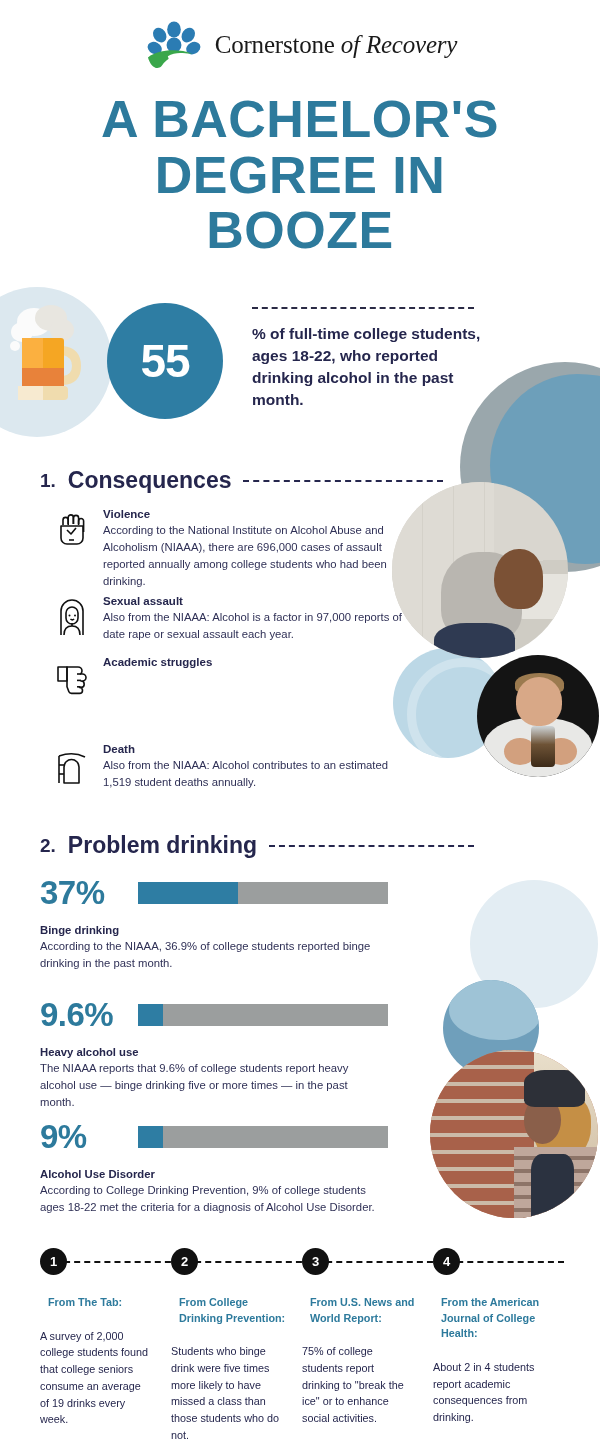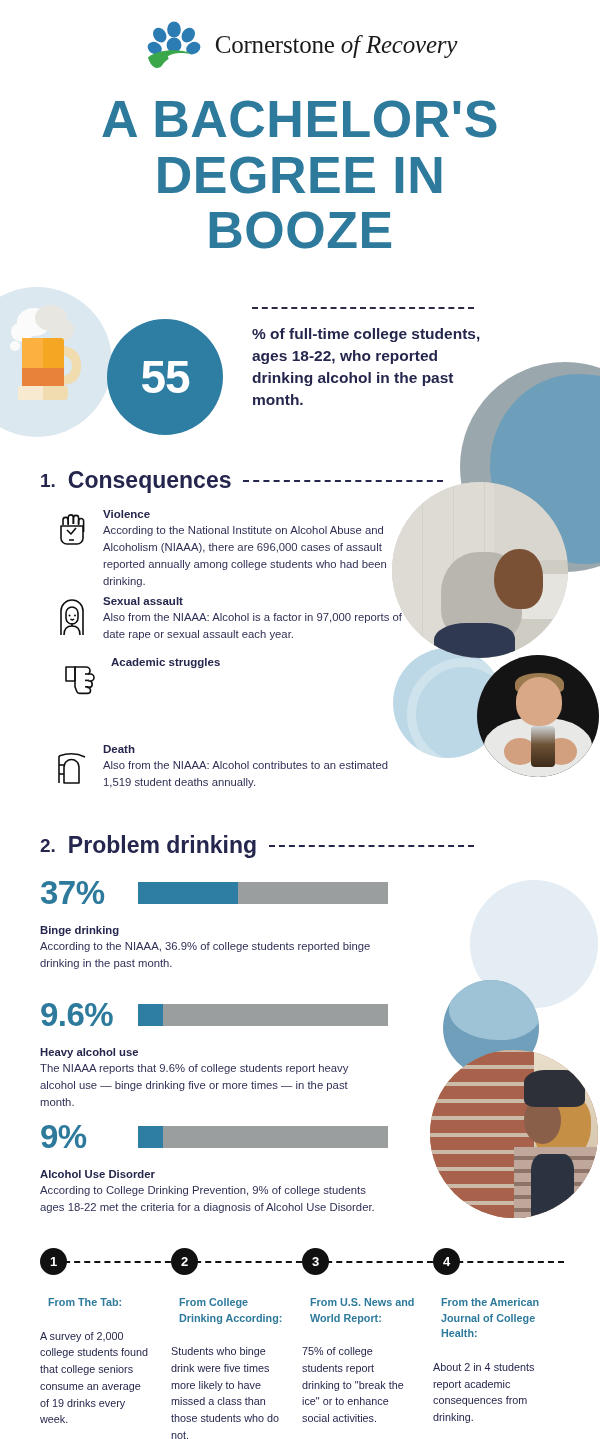--- a/index.html
+++ b/index.html
@@ -54,21 +54,21 @@
   .hero-bgcircle {
     position: absolute;
     left: -38px; top: 287px;
     width: 150px; height: 150px;
     border-radius: 50%;
     background: #dce8ef;
   }
   .beer-icon { position: absolute; left: 6px; top: 300px; width: 86px; height: 112px; }
   .hero-circle {
     position: absolute;
-    left: 107px; top: 319px;
+    left: 107px; top: 303px;
     width: 116px; height: 116px;
     border-radius: 50%;
     background: #2e7da3;
     display: flex; align-items: center; justify-content: center;
   }
   .hero-number {
     color: #ffffff;
     font-size: 46px;
     font-weight: bold;
     letter-spacing: -1px;
@@ -230,21 +230,21 @@
     font-weight: bold;
     margin-bottom: 2px;
   }
   .cons-body {
     color: #2f3056;
     font-size: 11.3px;
     line-height: 1.52;
   }
   #cons0 { left: 55px; top: 508px; }
   #cons1 { left: 55px; top: 595px; }
-  #cons2 { left: 63px; top: 656px; }
+  #cons2 { left: 55px; top: 656px; }
   #cons3 { left: 55px; top: 743px; }
 
   
   .stat-block { position: absolute; left: 40px; width: 360px; }
   #stat0 { top: 872px; }
   #stat1 { top: 994px; }
   #stat2 { top: 1116px; }
   .stat-row { display: flex; align-items: center; height: 42px; }
   .stat-pct {
     color: #2d7a9c;
@@ -515,21 +515,21 @@
   <div class="footer">
     <div class="footer-dashline"></div>
     <div class="footer-cols">
       <div class="fcol">
         <div class="fbadge">1</div>
         <div class="fsrc">From The Tab:</div>
         <div class="ftext">A survey of 2,000 college students found that college seniors consume an average of 19 drinks every week.</div>
       </div>
       <div class="fcol">
         <div class="fbadge">2</div>
-        <div class="fsrc">From College Drinking According:</div>
+        <div class="fsrc">From College Drinking Prevention:</div>
         <div class="ftext">Students who binge drink were five times more likely to have missed a class than those students who do not.</div>
       </div>
       <div class="fcol">
         <div class="fbadge">3</div>
         <div class="fsrc">From U.S. News and World Report:</div>
         <div class="ftext">75% of college students report drinking to "break the ice" or to enhance social activities.</div>
       </div>
       <div class="fcol">
         <div class="fbadge">4</div>
         <div class="fsrc">From the American Journal of College Health:</div>

